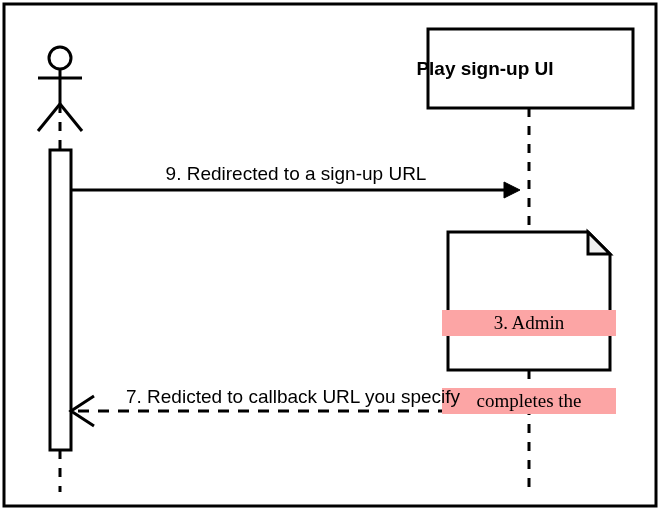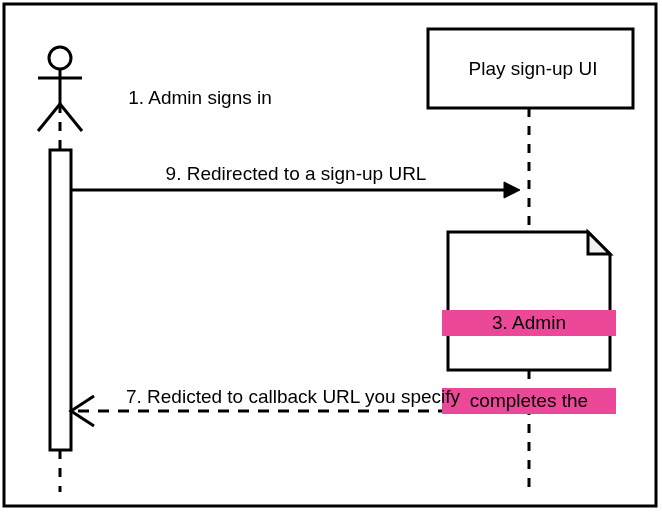--- a/index.html
+++ b/index.html
@@ -27,21 +27,22 @@
   .diagram-text {
     position: absolute;
     font-family: "Liberation Sans", sans-serif;
     font-size: 19px;
     line-height: 26px;
     color: #000000;
     white-space: pre;
   }
   .center-text { text-align: center; }
   .note-text {
-    background: #ec4899;
+    background: #fca5a5;
+    font-family: Liberation Serif, serif;
   }
 </style>
 </head>
 <body>
 
 <div id="canvas">
 
   <svg width="662" height="512" viewBox="0 0 662 512">
 
     <rect x="4" y="4" width="652" height="502" fill="#ffffff" stroke="#000000" stroke-width="3"></rect>
@@ -70,24 +71,23 @@
     <polygon points="520,190 504,182 504,198" fill="#000000" stroke="#000000" stroke-width="1"></polygon>
 
     <polygon points="448,232 588,232 610,254 610,370 448,370" fill="#ffffff" stroke="#000000" stroke-width="3" stroke-linejoin="miter"></polygon>
     <polygon points="588,232 610,254 588,254" fill="#f0f0f0" stroke="#000000" stroke-width="3" stroke-linejoin="miter"></polygon>
 
     <line x1="529" y1="411" x2="78" y2="411" stroke="#000000" stroke-width="3" stroke-dasharray="11 9"></line>
     <polyline points="94,396 71,411 94,426" fill="none" stroke="#000000" stroke-width="3" stroke-linecap="butt" stroke-linejoin="miter"></polyline>
   </svg>
 
   <div class="diagram-text center-text" style="left:100px; top:33px; width:200px;">
-    <div>1. Admin signs in</div>
   </div>
 
-  <div class="diagram-text center-text" style="left:452px; top:56px; width:162px;">Play sign-up UI</div>
+  <div class="diagram-text center-text" style="left:404px; top:56px; width:162px;font-weight:bold;">Play sign-up UI</div>
 
   <div class="diagram-text center-text" style="left:90px; top:161px; width:412px;">9. Redirected to a sign-up URL</div>
 
   <div class="diagram-text center-text" style="left:442px; top:258px; width:174px;">
     <div class="note-text">3. Admin</div>
     <div class="note-text">completes the</div>
   </div>
 
   <div class="diagram-text center-text" style="left:93px; top:384px; width:400px;">7. Redicted to callback URL you specify</div>
 

